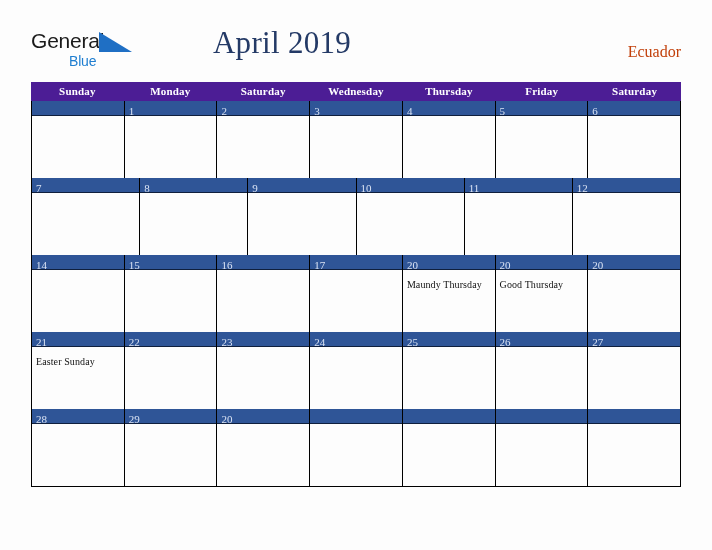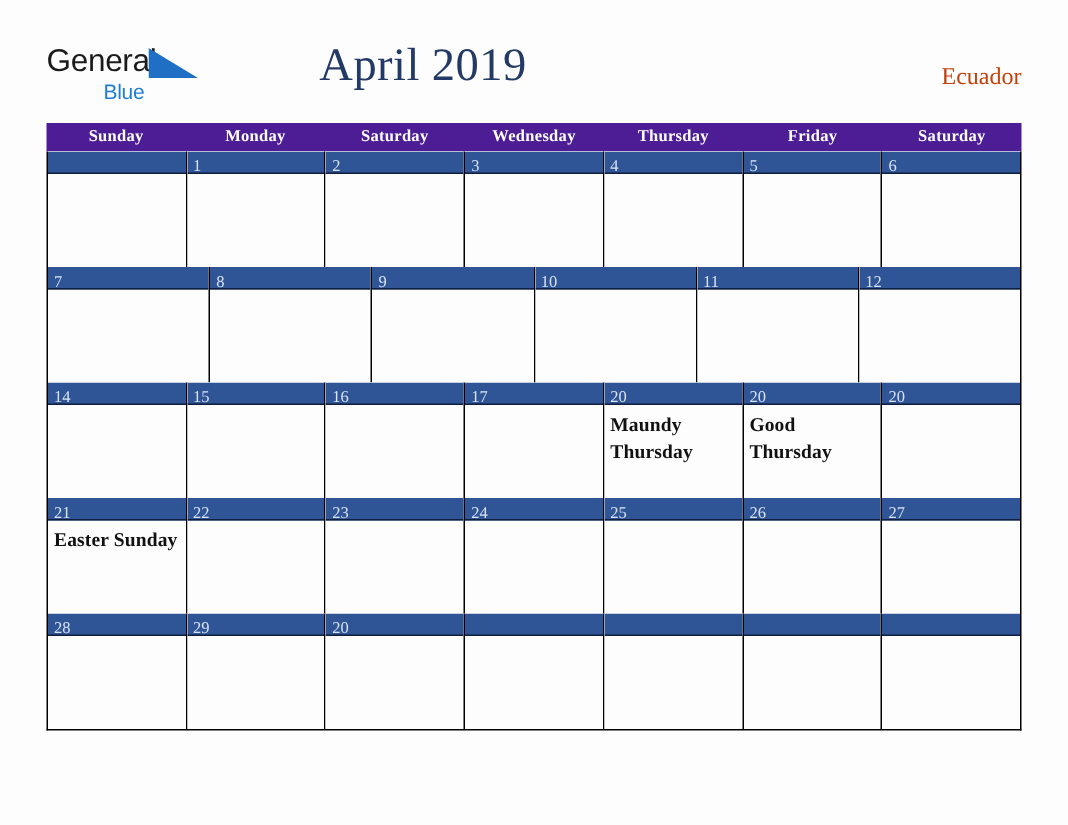--- a/index.html
+++ b/index.html
@@ -154,23 +154,23 @@
     line-height: 15px;
     font-family: "Liberation Serif", "DejaVu Serif", serif;
   }
 
   .day-body {
     padding: 4px 3px 0 4px;
     height: 61px;
     box-sizing: border-box;
   }
   .holiday {
-    font-size: 13px;
+    font-size: 10px;
     line-height: 9px;
-    font-weight: bold;
+    font-weight: normal;
     color: #111111;
     font-family: "Liberation Serif", "DejaVu Serif", serif;
     letter-spacing: 0.1px;
   }
 </style>
 </head>
 <body>
 
 <div class="page">
 

